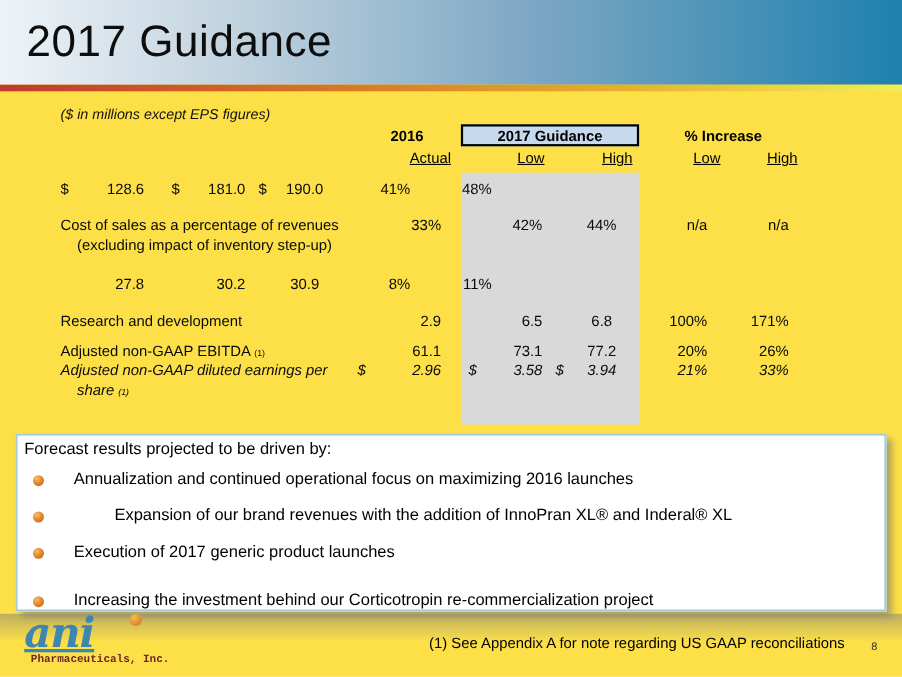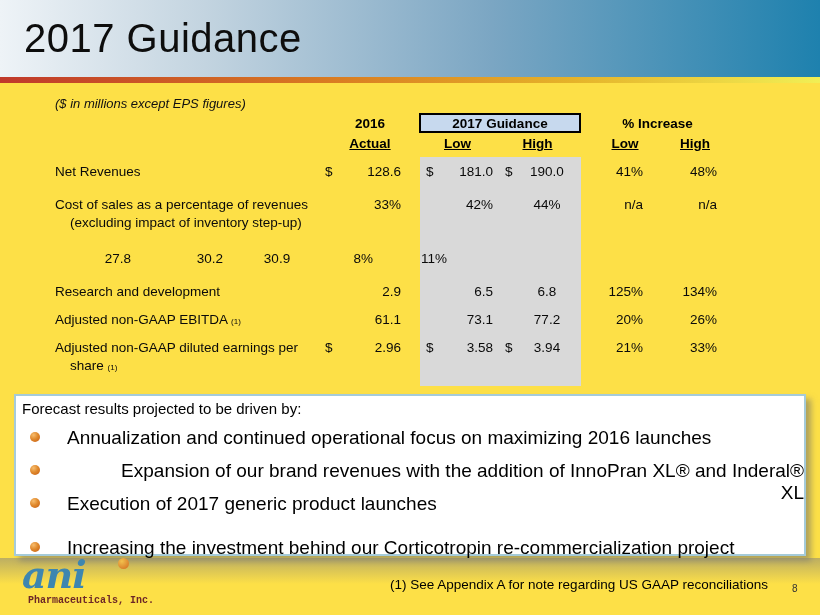--- a/index.html
+++ b/index.html
@@ -14,49 +14,49 @@
     background:linear-gradient(to right,#c0392b 0%,#d97b22 40%,#e5b32a 70%,#f1ef55 100%);}
 
   .subtitle{position:absolute;left:55px;top:96px;font-size:13px;font-style:italic;color:#111;}
 
   
   .gray-col{position:absolute;left:420px;top:157px;width:161px;height:229px;background:#d9d9d9;}
   .gbox{position:absolute;left:419px;top:113px;width:162px;height:20px;background:#c7d9ee;
     border:2px solid #000;box-sizing:border-box;display:flex;align-items:center;justify-content:center;
     font-size:13.5px;font-weight:bold;color:#000;}
   .hgrp{position:absolute;font-size:13.5px;font-weight:bold;color:#000;text-align:center;}
-  .hsub{position:absolute;font-size:13.5px;font-weight:bold;color:#000;text-align:center;text-decoration:underline;}
+  .hsub{position:absolute;font-size:13.5px;font-weight:normal;color:#000;text-align:right;text-decoration:underline;}
 
   .trow{position:absolute;left:55px;display:flex;font-size:13.5px;color:#0a0a0a;line-height:18px;}
   .c-label{width:270px;}
   .c-lbl2{padding-left:15px;}
   .c-ds1,.c-ds2,.c-ds3{width:14px;}
   .c-v1{width:62px;text-align:right;}
   .c-sp1{width:25px;}
   .c-v2{width:53px;text-align:right;}
   .c-sp2{width:12px;}
   .c-v3{width:56px;text-align:center;}
   .c-p1{width:68px;text-align:right;}
   .c-p2{width:74px;text-align:right;}
   .note{font-size:8px;}
 
   
   .fbox{position:absolute;left:14px;top:394px;width:792px;height:162px;background:#fff;
     border:2px solid #a5cbd9;box-sizing:border-box;box-shadow:5px 5px 6px rgba(110,110,110,.55);text-align:right;}
   .fintro{position:absolute;left:6px;top:4px;font-size:15px;color:#000;}
-  .fbullet{position:absolute;left:14px;display:flex;align-items:flex-start;font-size:19px;color:#000;}
+  .fbullet{position:absolute;left:14px;display:flex;align-items:flex-start;font-size:15px;color:#000;}
   .ball{width:10px;height:10px;border-radius:50%;margin:5px 27px 0 0;flex:0 0 10px;
     background:radial-gradient(circle at 35% 30%,#f7bd6e 0%,#e08a2e 45%,#c55a11 100%);}
 
   
   .shadow-strip{position:absolute;left:0;top:558px;width:820px;height:26px;
     background:linear-gradient(to bottom,rgba(125,125,125,.5),rgba(255,255,255,0));}
   .logo{position:absolute;left:22px;top:556px;width:150px;height:50px;}
   .logo-text{font-family:"DejaVu Serif",serif;font-style:italic;font-weight:bold;
-    font-size:38px;line-height:38px;color:#3d86b0;letter-spacing:-1px;}
+    font-size:38px;line-height:38px;color:#3d86b0;letter-spacing:-1px;text-decoration:underline;}
   .logo-dot{position:absolute;left:96px;top:2px;width:11px;height:11px;border-radius:50%;
     background:radial-gradient(circle at 35% 30%,#f2c14e,#d2691e);}
   .logo-sub{font-family:Liberation Mono, monospace;font-size:10px;font-weight:bold;color:#6d2727;margin-top:1px;padding-left:6px;}
   .footnote{position:absolute;left:390px;top:577px;font-size:13.5px;color:#000;}
   .pagenum{position:absolute;left:792px;top:583px;font-size:10px;color:#333;}
 </style>
 </head>
 <body>
 
 <div class="slide">
@@ -72,21 +72,20 @@
   <div class="gbox">2017 Guidance</div>
   <div class="hgrp" style="left:595px;top:116px;width:125px;">% Increase</div>
 
   <div class="hsub" style="left:330px;top:136px;width:80px;">Actual</div>
   <div class="hsub" style="left:420px;top:136px;width:75px;">Low</div>
   <div class="hsub" style="left:500px;top:136px;width:75px;">High</div>
   <div class="hsub" style="left:595px;top:136px;width:60px;">Low</div>
   <div class="hsub" style="left:665px;top:136px;width:60px;">High</div>
 
   <div class="trow" style="top:163px;">
-    <div class="c-label"><span>Net Revenues</span></div>
     <div class="c-ds1">$</div>
     <div class="c-v1">128.6</div>
     <div class="c-sp1"></div>
     <div class="c-ds2">$</div>
     <div class="c-v2">181.0</div>
     <div class="c-sp2"></div>
     <div class="c-ds3">$</div>
     <div class="c-v3">190.0</div>
     <div class="c-p1">41%</div>
     <div class="c-p2">48%</div>
@@ -125,39 +124,39 @@
   <div class="trow" style="top:283px;">
     <div class="c-label"><span>Research and development</span></div>
     <div class="c-ds1"></div>
     <div class="c-v1">2.9</div>
     <div class="c-sp1"></div>
     <div class="c-ds2"></div>
     <div class="c-v2">6.5</div>
     <div class="c-sp2"></div>
     <div class="c-ds3"></div>
     <div class="c-v3">6.8</div>
-    <div class="c-p1">125%</div>
-    <div class="c-p2">134%</div>
+    <div class="c-p1">100%</div>
+    <div class="c-p2">171%</div>
   </div>
 
   <div class="trow" style="top:311px;">
     <div class="c-label"><span>Adjusted non-GAAP EBITDA </span><span class="note">(1)</span></div>
     <div class="c-ds1"></div>
     <div class="c-v1">61.1</div>
     <div class="c-sp1"></div>
     <div class="c-ds2"></div>
     <div class="c-v2">73.1</div>
     <div class="c-sp2"></div>
     <div class="c-ds3"></div>
     <div class="c-v3">77.2</div>
     <div class="c-p1">20%</div>
     <div class="c-p2">26%</div>
   </div>
 
-  <div class="trow" style="top:339px;">
+  <div class="trow" style="top:328px;font-style:italic;">
     <div class="c-label">
       <span>Adjusted non-GAAP diluted earnings per</span>
       <div class="c-lbl2"><span>share </span><span class="note">(1)</span></div>
     </div>
     <div class="c-ds1">$</div>
     <div class="c-v1">2.96</div>
     <div class="c-sp1"></div>
     <div class="c-ds2">$</div>
     <div class="c-v2">3.58</div>
     <div class="c-sp2"></div>

